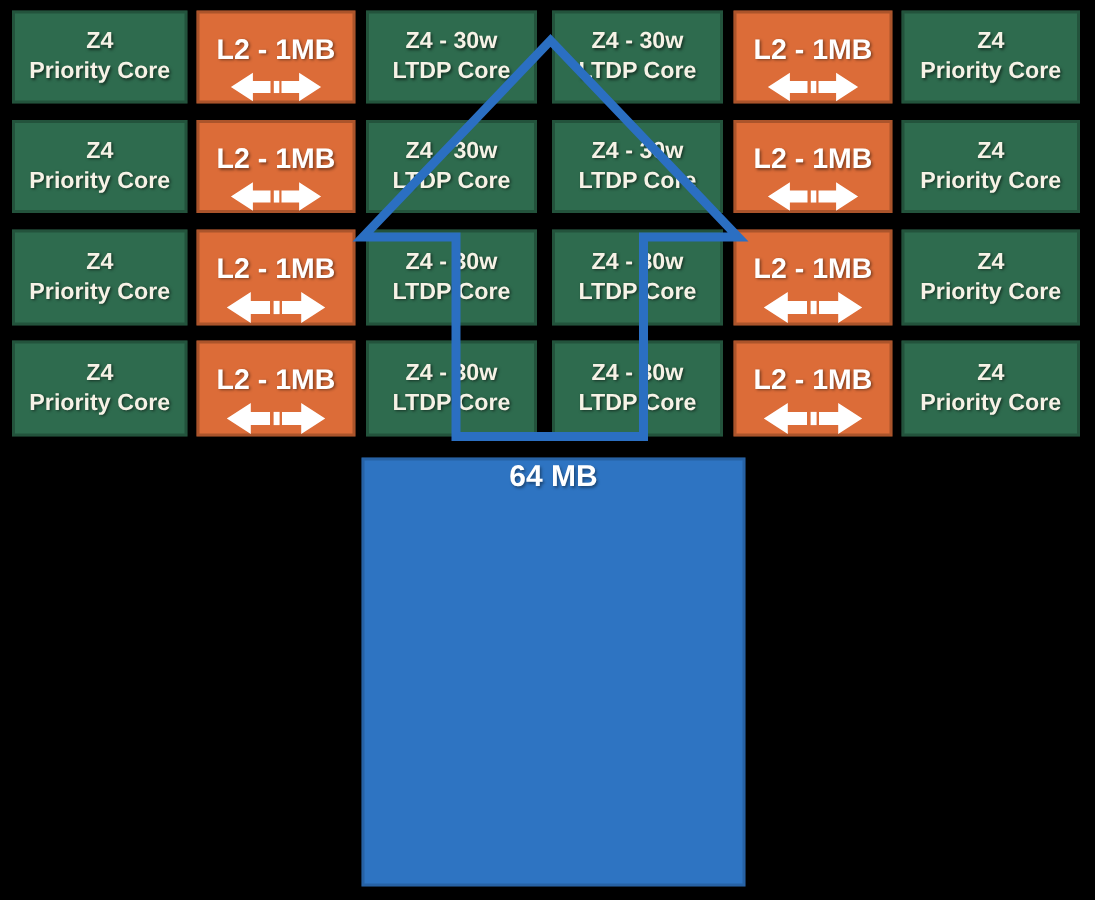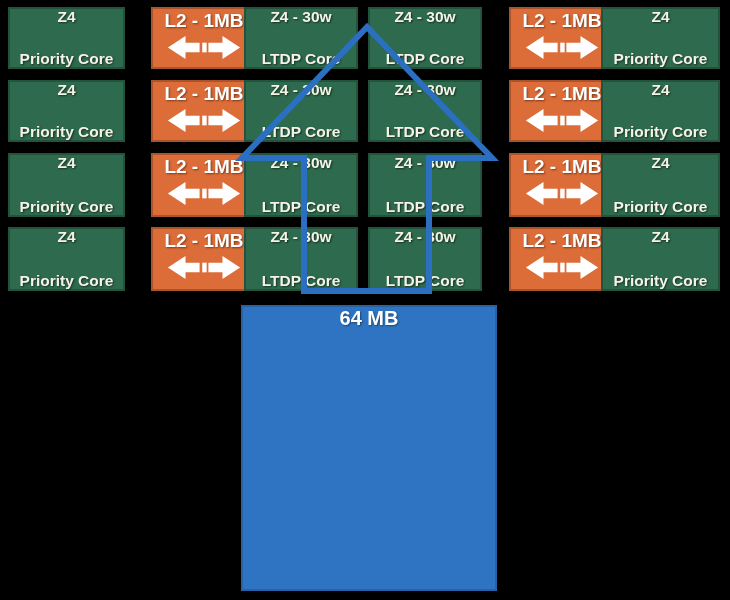--- a/index.html
+++ b/index.html
@@ -17,28 +17,28 @@
     background:var(--bg);
     overflow:hidden;
     font-family:"Liberation Sans", sans-serif;
   }
   .cell{
     position:absolute;
     box-sizing:border-box;
     display:flex;
     flex-direction:column;
     align-items:center;
-    justify-content:space-between;
+    justify-content:center;
     text-align:center;
     color:var(--text);
     font-weight:bold;
     box-shadow:inset 0 0 0 2px rgba(0,0,0,0.22);
   }
   .priority-core,.ltdp-core{background:var(--green);}
-  .l2-cache{background:var(--orange);justify-content:flex-start;padding-top:3px;margin-left:20px;}
+  .l2-cache{background:var(--orange);justify-content:flex-start;padding-top:16px;}
   .core-line{
     font-size:15.5px;
     line-height:20px;
     text-shadow:1px 1px 2px rgba(0,0,0,0.55);
     white-space:nowrap;
   }
   .l2-label{
     font-size:19px;
     line-height:22px;
     color:#ffffff;

